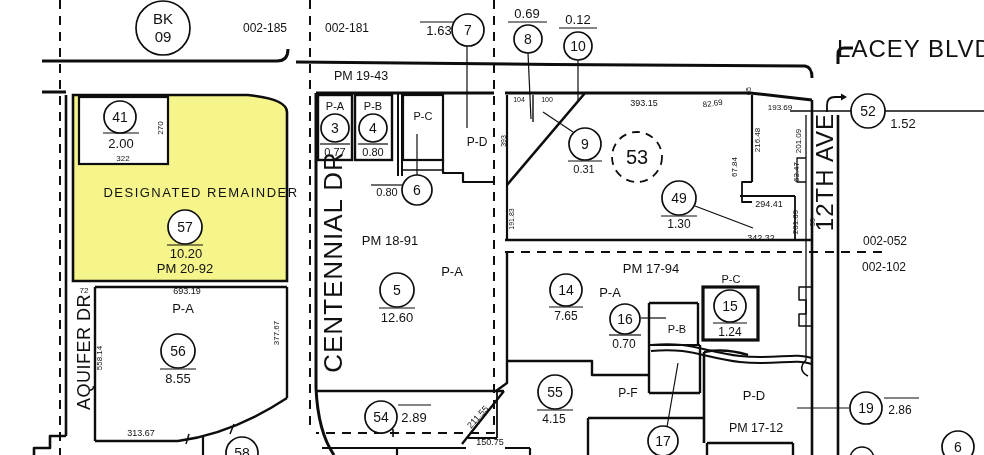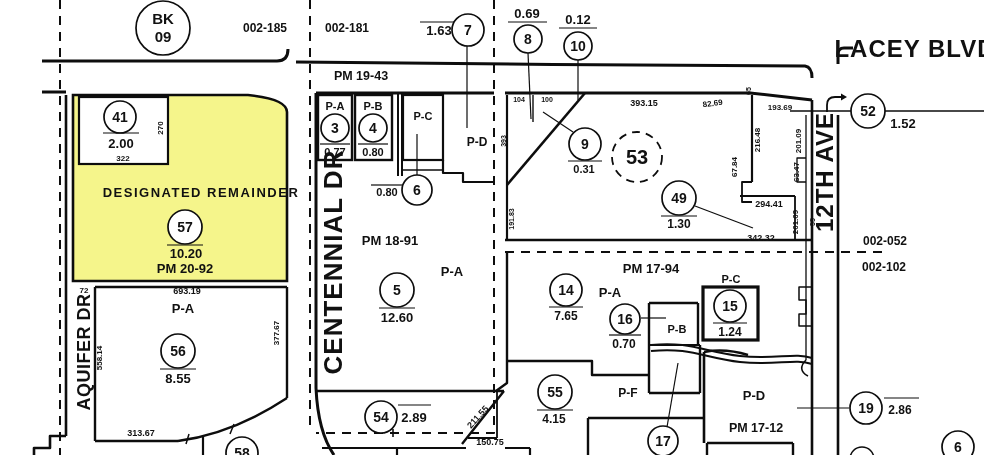--- a/index.html
+++ b/index.html
@@ -1,16 +1,16 @@
 <!DOCTYPE html>
 <html><head>
 <meta charset="utf-8">
 <style>
   html,body{margin:0;padding:0;background:#fff;}
-  #wrap{width:984px;height:455px;position:relative;background:#fff;overflow:hidden;font-weight:bold;}
+  #wrap{width:984px;height:455px;position:relative;background:#fff;overflow:hidden;}
   svg{display:block;}
   svg text{font-family:"Liberation Sans","DejaVu Sans",sans-serif;fill:#111;text-anchor:middle;}
   .ln{stroke:#0d0d0d;fill:none;stroke-linejoin:round;stroke-linecap:butt;}
   .dash{stroke-dasharray:9 7;}
   .pc{fill:#ffffff;stroke:#0d0d0d;stroke-width:1.7;}
   .cn{font-size:14px;}
   .big{font-size:20px;}
   .val{font-size:12px;}
   .val13{font-size:13px;}
   .lot{font-size:12px;}

